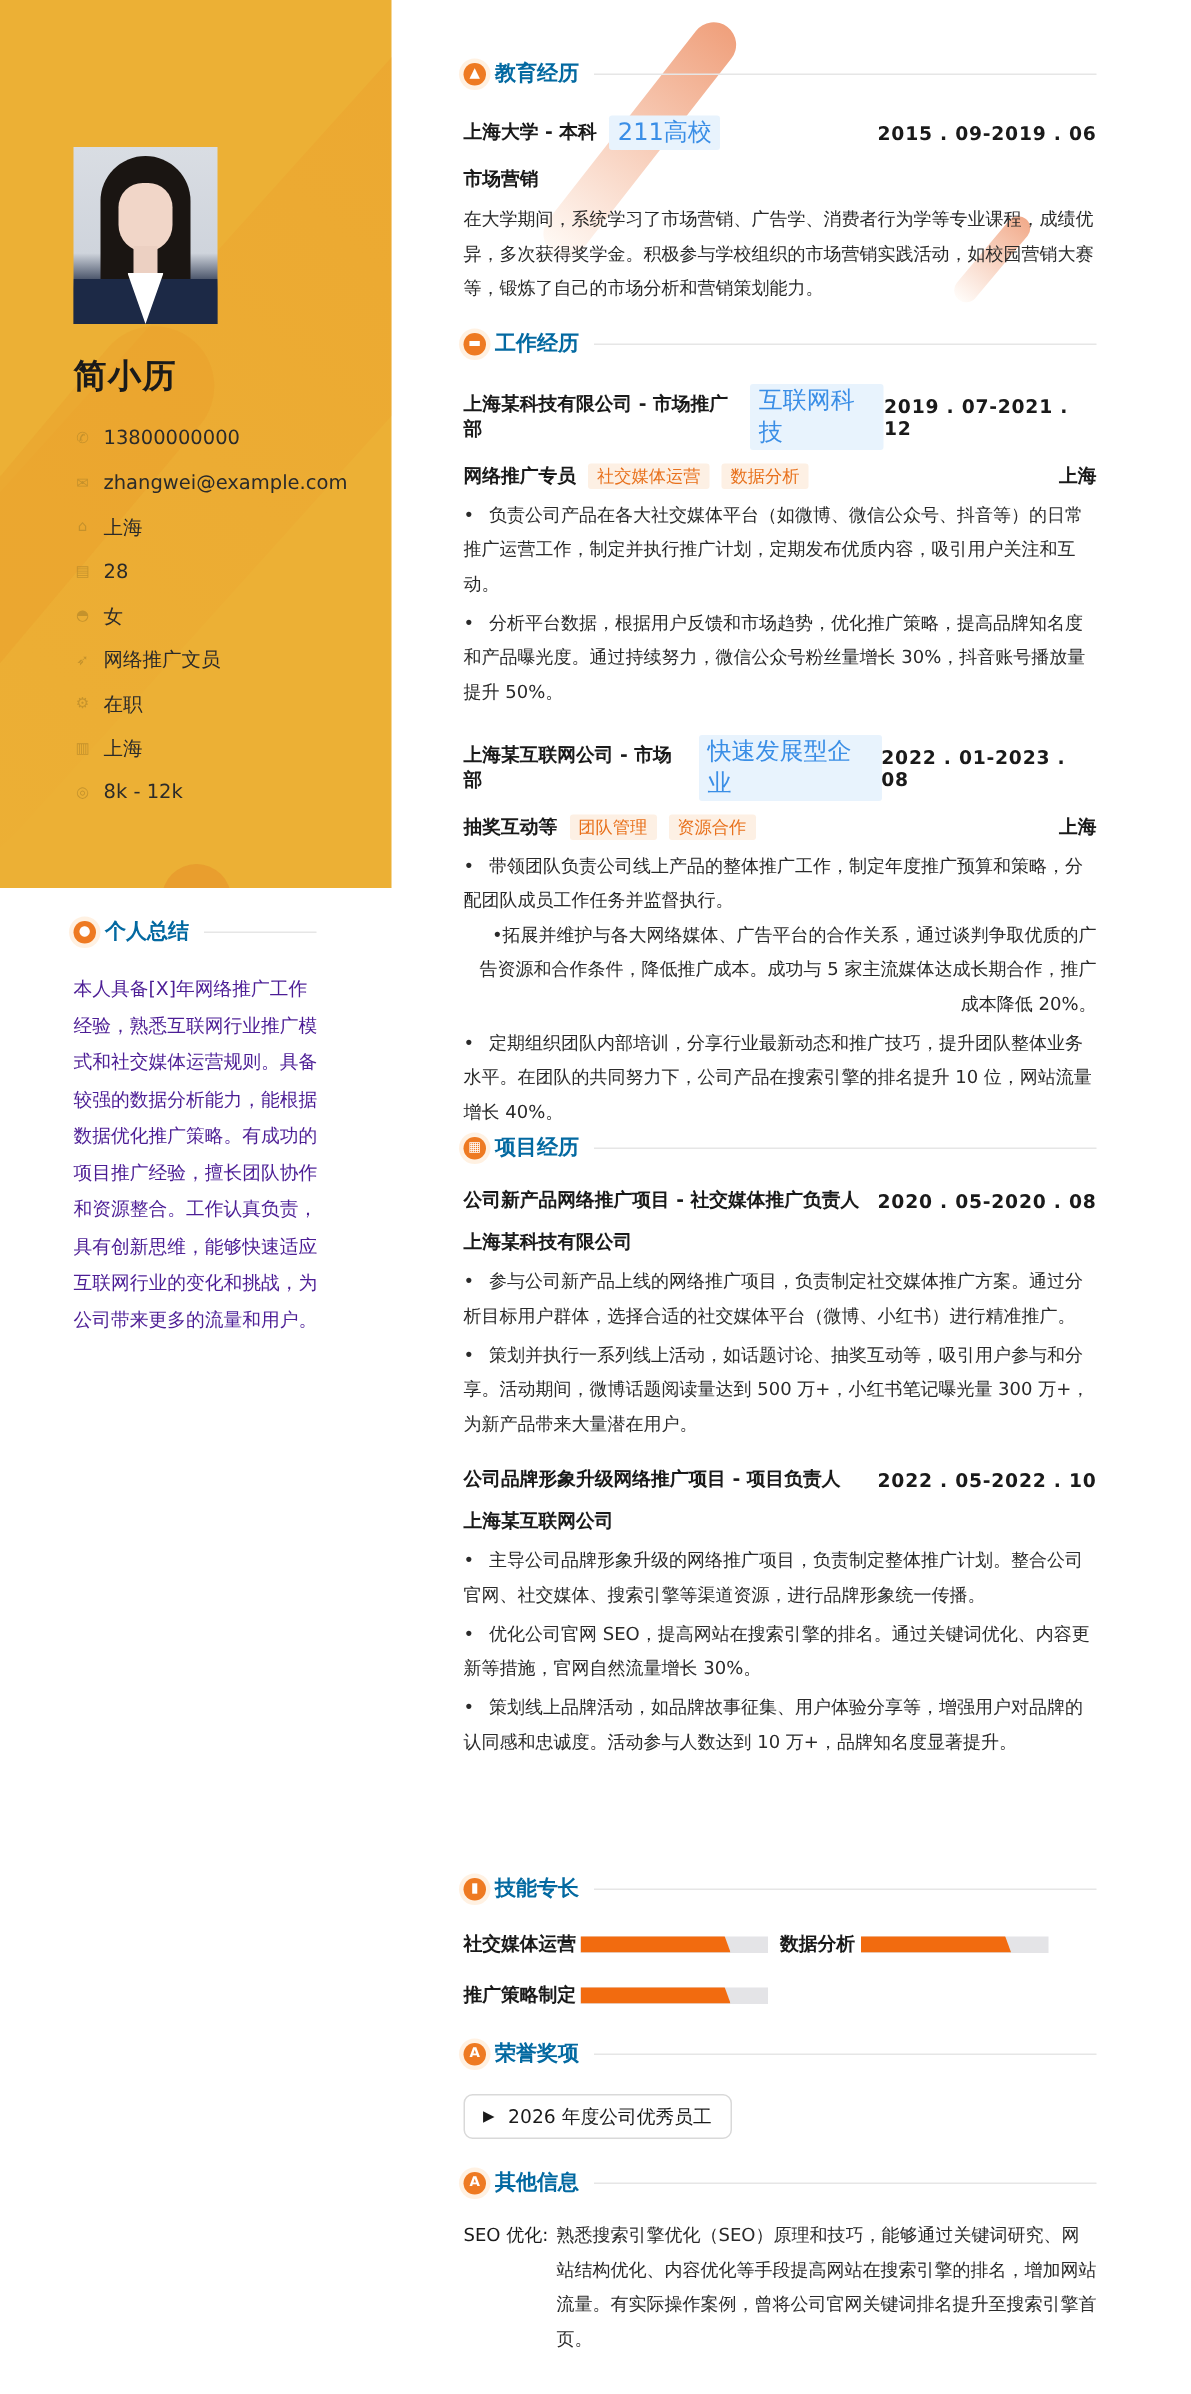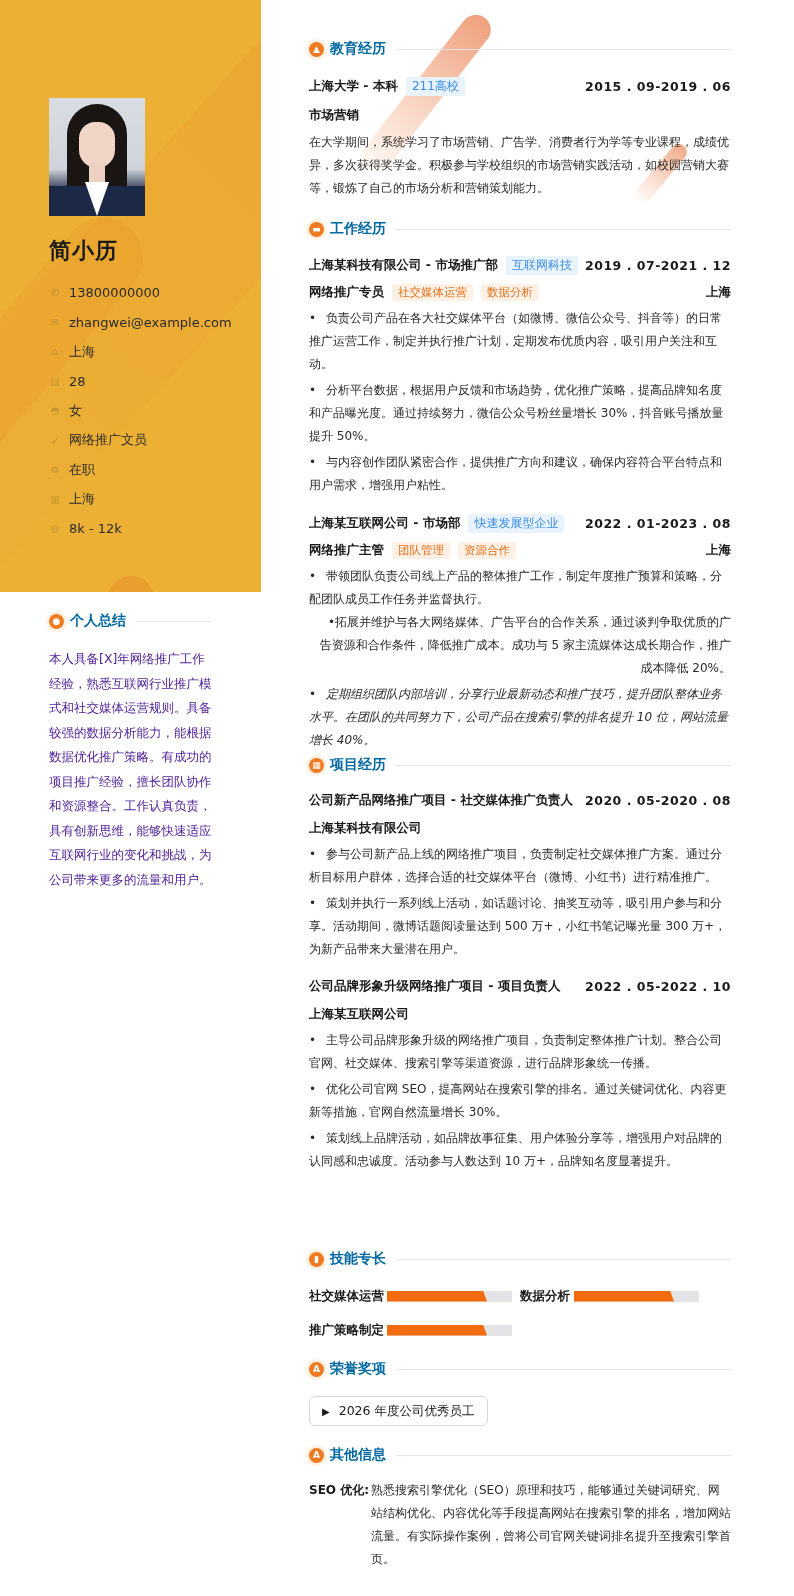--- a/index.html
+++ b/index.html
@@ -53,39 +53,39 @@
   }
   .deco-stripe2 {
     position: absolute; left: 676px; top: 146px; width: 16px; height: 70px;
     background: linear-gradient(180deg, rgba(238,150,110,0.8), rgba(255,220,190,0.1));
     transform: rotate(40deg); border-radius: 8px; transform-origin: top center;
   }
   .section { position: absolute; left: 309px; width: 422px; }
   .sec-head { display: flex; align-items: center; height: 20px; }
   .row { display: flex; justify-content: space-between; align-items: center; font-size: 12.5px; font-weight: bold; color: #1a1a1a; }
   .row .left { display: flex; align-items: center; }
-  .tag-blue { margin-left: 8px; font-size: 12px; font-weight: normal; color: #3a8ee6; background: #e8f3fd; padding: 1px 6px; border-radius: 2px; }
+  .tag-blue { margin-left: 8px; font-size: 16px; font-weight: normal; color: #3a8ee6; background: #e8f3fd; padding: 1px 6px; border-radius: 2px; }
   .tag-orange { margin-left: 8px; font-size: 11.5px; font-weight: normal; color: #e8711c; background: #fdf0e4; padding: 1px 6px; border-radius: 2px; }
   .date { font-weight: bold; letter-spacing: 0.5px; }
   .sub { font-size: 12.5px; font-weight: bold; color: #1a1a1a; }
   .para { font-size: 12px; line-height: 23px; color: #2a2a2a; }
   .bullet { font-size: 12px; line-height: 23px; color: #2a2a2a; position: relative; padding-left: 0; text-indent: 0; }
   .bullet .dot { display: inline-block; width: 17px; }
 
   .skill-row { display: flex; align-items: center; height: 20px; }
   .skill { display: flex; align-items: center; width: 217px; }
   .skill-label { font-size: 12.5px; font-weight: bold; width: 78px; color: #1a1a1a; }
   .bar { width: 125px; height: 11px; background: #e4e4e7; position: relative; }
   .bar-fill { position: absolute; left: 0; top: 0; height: 11px; background: #f26b0f; clip-path: polygon(0 0, 96% 0, 100% 100%, 0 100%); }
 
   .award-box { display: inline-flex; align-items: center; height: 30px; border: 1px solid #d9d9d9; border-radius: 6px; padding: 0 12px 0 12px; font-size: 12.5px; color: #1a1a1a; }
   .award-box .tri { font-size: 10px; margin-right: 9px; }
 
   .other { display: flex; font-size: 12px; line-height: 23px; }
-  .other .label { font-weight: bold; width: 62px; flex: none; color: #1a1a1a; }
+  .other .label { font-weight: normal; width: 62px; flex: none; color: #1a1a1a; }
   .other .val { color: #2a2a2a; }
 </style>
 </head>
 <body>
 
 <div class="sidebar-top">
   <div class="deco1"></div>
   <div class="deco2"></div>
   <div class="deco3"></div>
 </div>
@@ -185,44 +185,43 @@
       <div class="left">
         <span>网络推广专员</span>
         <span class="tag-orange">社交媒体运营</span>
         <span class="tag-orange">数据分析</span>
       </div>
       <span>上海</span>
     </div>
     <div style="margin-top:6px;">
       <div class="bullet"><span class="dot">•</span><span>负责公司产品在各大社交媒体平台（如微博、微信公众号、抖音等）的日常推广运营工作，制定并执行推广计划，定期发布优质内容，吸引用户关注和互动。</span></div>
       <div class="bullet" style="margin-top:3px;"><span class="dot">•</span><span>分析平台数据，根据用户反馈和市场趋势，优化推广策略，提高品牌知名度和产品曝光度。通过持续努力，微信公众号粉丝量增长 30%，抖音账号播放量提升 50%。</span></div>
-      <div class="bullet" style="margin-top:3px;"><span class="dot">•</span><span>与内容创作团队紧密合作，提供推广方向和建议，确保内容符合平台特点和用户需求，增强用户粘性。</span></div>
     </div>
   </div>
 
   <div>
     <div class="row" style="margin-top:17px;">
       <div class="left">
         <span>上海某互联网公司 - 市场部</span>
         <span class="tag-blue">快速发展型企业</span>
       </div>
       <span class="date">2022 . 01-2023 . 08</span>
     </div>
     <div class="row" style="margin-top:9px;">
       <div class="left">
-        <span>网络推广主管</span>
+        <span>抽奖互动等</span>
         <span class="tag-orange">团队管理</span>
         <span class="tag-orange">资源合作</span>
       </div>
       <span>上海</span>
     </div>
     <div style="margin-top:6px;">
       <div class="bullet"><span class="dot">•</span><span>带领团队负责公司线上产品的整体推广工作，制定年度推广预算和策略，分配团队成员工作任务并监督执行。</span></div>
       <div class="bullet" style="margin-top:0;text-align:right;"><span class="dot">•</span><span>拓展并维护与各大网络媒体、广告平台的合作关系，通过谈判争取优质的广告资源和合作条件，降低推广成本。成功与 5 家主流媒体达成长期合作，推广成本降低 20%。</span></div>
-      <div class="bullet" style="margin-top:3px;font-style:italic;"><span class="dot">•</span><span>定期组织团队内部培训，分享行业最新动态和推广技巧，提升团队整体业务水平。在团队的共同努力下，公司产品在搜索引擎的排名提升 10 位，网站流量增长 40%。</span></div>
+      <div class="bullet" style="margin-top:3px;"><span class="dot">•</span><span>定期组织团队内部培训，分享行业最新动态和推广技巧，提升团队整体业务水平。在团队的共同努力下，公司产品在搜索引擎的排名提升 10 位，网站流量增长 40%。</span></div>
     </div>
   </div>
 </div>
 
 <div class="section" style="top:755px;">
   <div class="sec-head">
     <span class="sec-icon">▦</span>
     <span class="sec-title">项目经历</span>
     <span class="sec-line"></span>
   </div>

